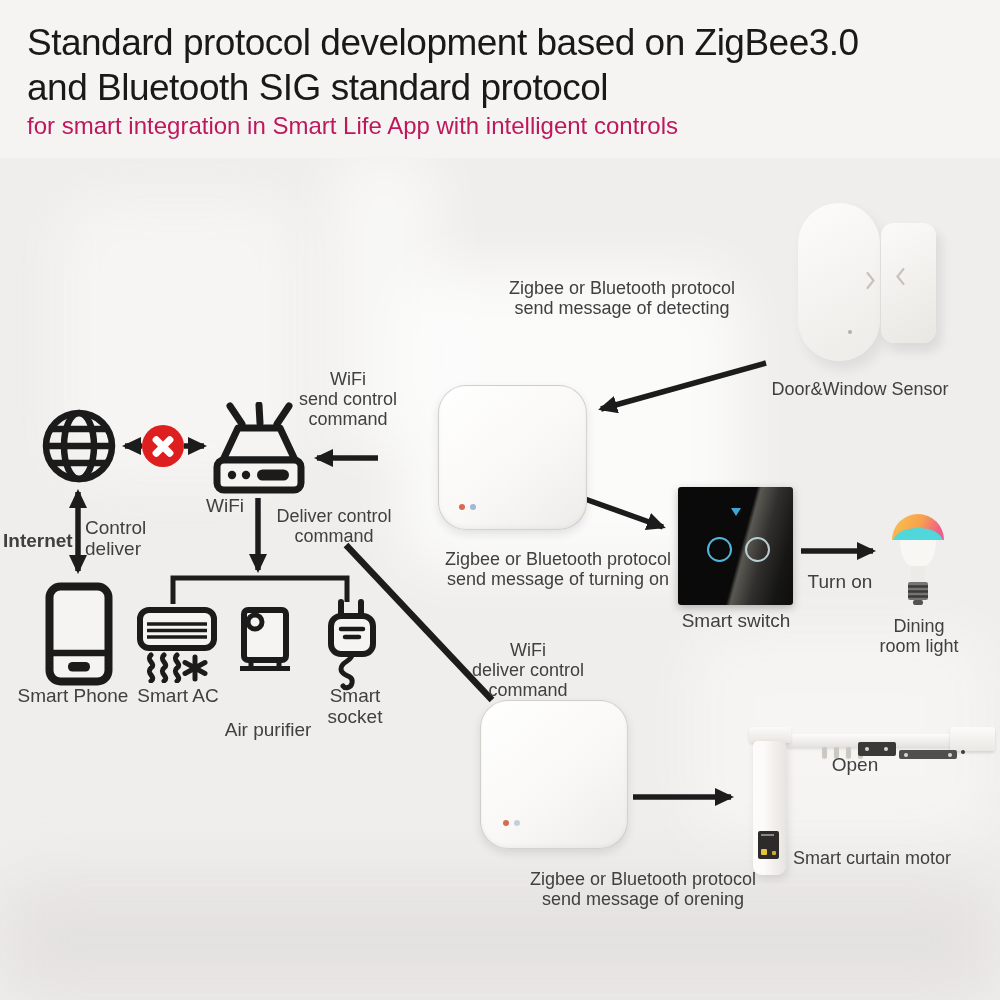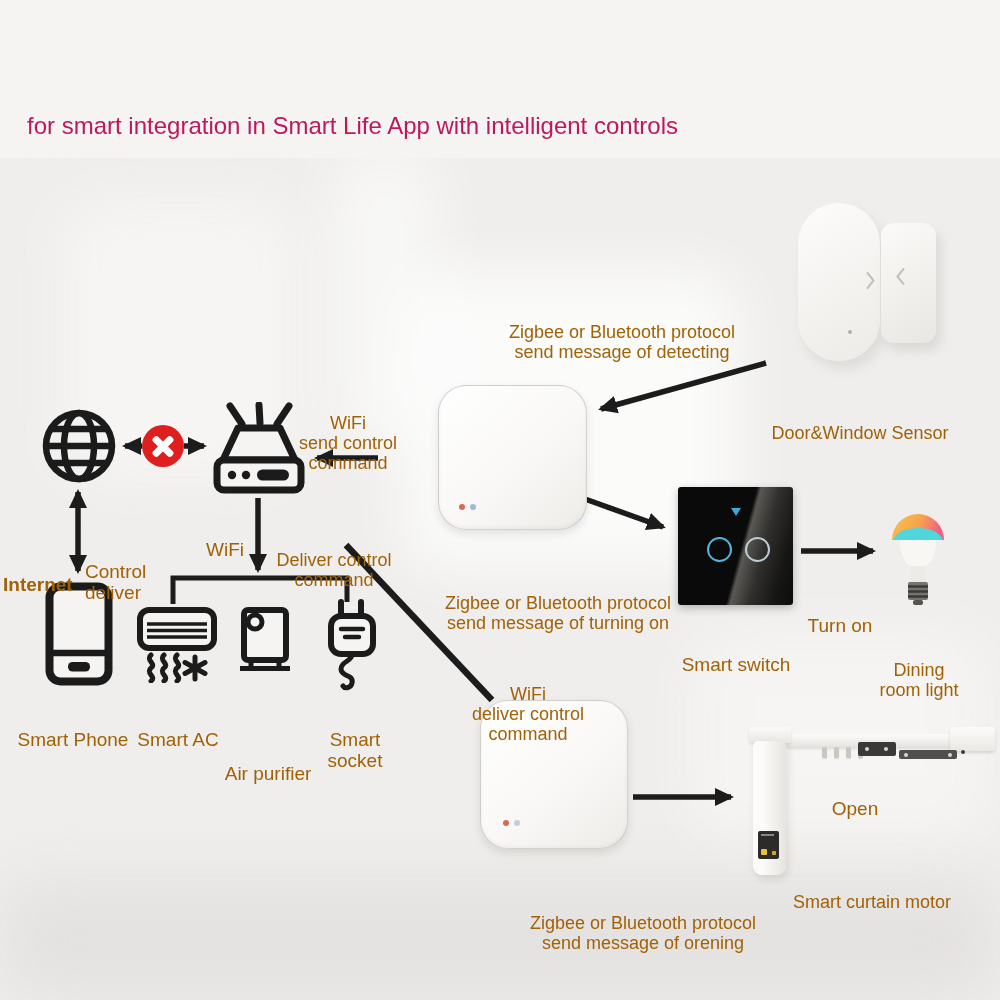--- a/index.html
+++ b/index.html
@@ -3,21 +3,21 @@
 <meta charset="utf-8">
 <style>
   html,body{margin:0;padding:0;background:#dddcda;}
   .canvas{position:relative;width:1000px;height:1000px;overflow:hidden;
           background:#efeeec;font-family:"Liberation Sans",sans-serif;color:#2b2a28;}
   .blob{position:absolute;filter:blur(28px);border-radius:40px;}
   .header-band{position:absolute;left:0;top:0;width:1000px;height:158px;background:#f5f4f2;}
   .title{position:absolute;left:27px;top:20px;width:960px;font-size:37px;line-height:1.22;
          letter-spacing:-0.5px;color:#191918;white-space:pre-line;}
   .subtitle{position:absolute;left:27px;top:112px;width:900px;font-size:24px;color:#be185d;}
-  .lbl{position:absolute;font-size:18px;line-height:1.1;text-align:center;white-space:pre-line;color:#a16207;margin-top:44px;}
+  .lbl{position:absolute;font-size:18px;line-height:1.1;text-align:center;white-space:pre-line;color:#404040;}
   .lbl.left{text-align:left;}
   .lbl.big{font-size:19px;}
   .arrows{position:absolute;left:0;top:0;pointer-events:none;}
   .icon{position:absolute;}
   
   .gateway{position:absolute;border-radius:28px;
            background:linear-gradient(140deg,#ffffff 0%,#f9f8f6 55%,#eeece9 100%);
            border:1px solid rgba(180,176,170,.55);
            box-shadow:0 4px 10px rgba(0,0,0,.10), inset 0 -2px 4px rgba(0,0,0,.04);}
   .led{position:absolute;width:6px;height:6px;border-radius:50%;}
@@ -63,20 +63,22 @@
 
 <div class="canvas">
 
   <div class="blob" style="left:60px;top:200px;width:240px;height:280px;background:rgba(251,250,248,.6);"></div>
   <div class="blob" style="left:330px;top:150px;width:110px;height:300px;background:rgba(255,255,255,.55);"></div>
   <div class="blob" style="left:400px;top:270px;width:340px;height:300px;background:rgba(255,255,255,.75);"></div>
   <div class="blob" style="left:690px;top:630px;width:300px;height:210px;background:rgba(253,252,250,.5);"></div>
   <div class="blob" style="left:0px;top:880px;width:1000px;height:120px;background:rgba(221,219,216,.6);"></div>
   <div class="header-band"></div>
 
+  <div class="title">Standard protocol development based on ZigBee3.0
+and Bluetooth SIG standard protocol</div>
   <div class="subtitle">for smart integration in Smart Life App with intelligent controls</div>
 
   <svg class="arrows" width="1000" height="1000" viewBox="0 0 1000 1000">
     <defs>
       <marker id="ah" markerUnits="userSpaceOnUse" markerWidth="22" markerHeight="20" refX="16" refY="9" orient="auto-start-reverse">
         <polygon points="0,0 19,9 0,18" fill="#1c1c1c"></polygon>
       </marker>
     </defs>
     <g stroke="#1c1c1c" fill="none">
       <line x1="142" y1="446" x2="125" y2="446" stroke-width="5.5" marker-end="url(#ah)"></line>

